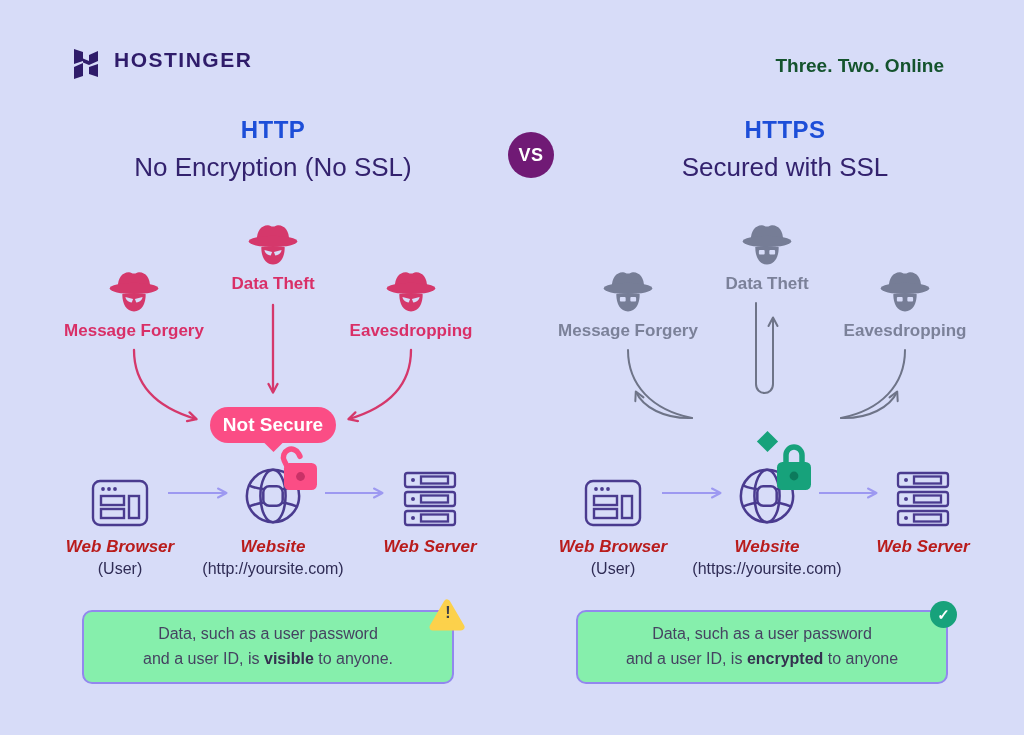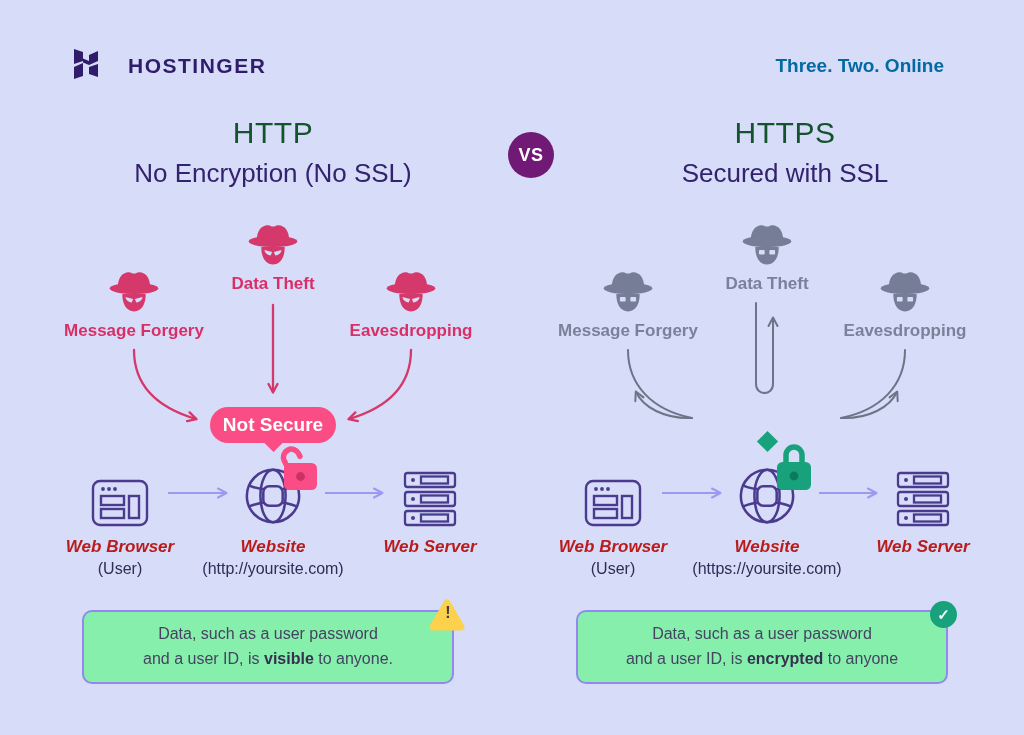--- a/index.html
+++ b/index.html
@@ -2,26 +2,26 @@
 <html><head>
 <meta charset="utf-8">
 <style>
   html,body{margin:0;padding:0;}
   .canvas{
     position:relative;width:1024px;height:735px;overflow:hidden;
     background:#d7dcf8;font-family:"Liberation Sans",sans-serif;
   }
   .abs{position:absolute;}
   
-  .brand-wrap{left:70px;top:48px;display:flex;align-items:center;gap:26px;}
+  .brand-wrap{left:70px;top:48px;display:flex;align-items:flex-start;gap:12px;}
   .brand-text{font-size:21px;font-weight:800;letter-spacing:1.5px;color:#2f1c6a;}
-  .tagline{right:80px;top:55px;font-size:19px;font-weight:600;color:#0369a1;}
+  .tagline{right:80px;top:55px;font-size:19px;font-weight:600;color:#14532d;}
   
   .heading{width:400px;text-align:center;top:116px;}
-  .heading .t{font-size:30px;font-weight:400;color:#14532d;letter-spacing:.5px;}
+  .heading .t{font-size:24px;font-weight:700;color:#1d4ed8;letter-spacing:.5px;}
   .heading .s{font-size:26px;font-weight:400;color:#33226e;margin-top:8px;}
   .vs{left:508px;top:132px;width:46px;height:46px;border-radius:50%;
       background:#701a75;color:#fff;font-weight:800;font-size:18px;
       display:flex;align-items:center;justify-content:center;letter-spacing:.5px;}
   
   .threat{width:180px;text-align:center;}
   .threat svg{display:block;margin:0 auto;}
   .threat .lbl{margin-top:6px;font-size:17px;font-weight:700;}
   .crimson-text{color:#d92f67;}
   .gray-text{color:#7b8199;}

